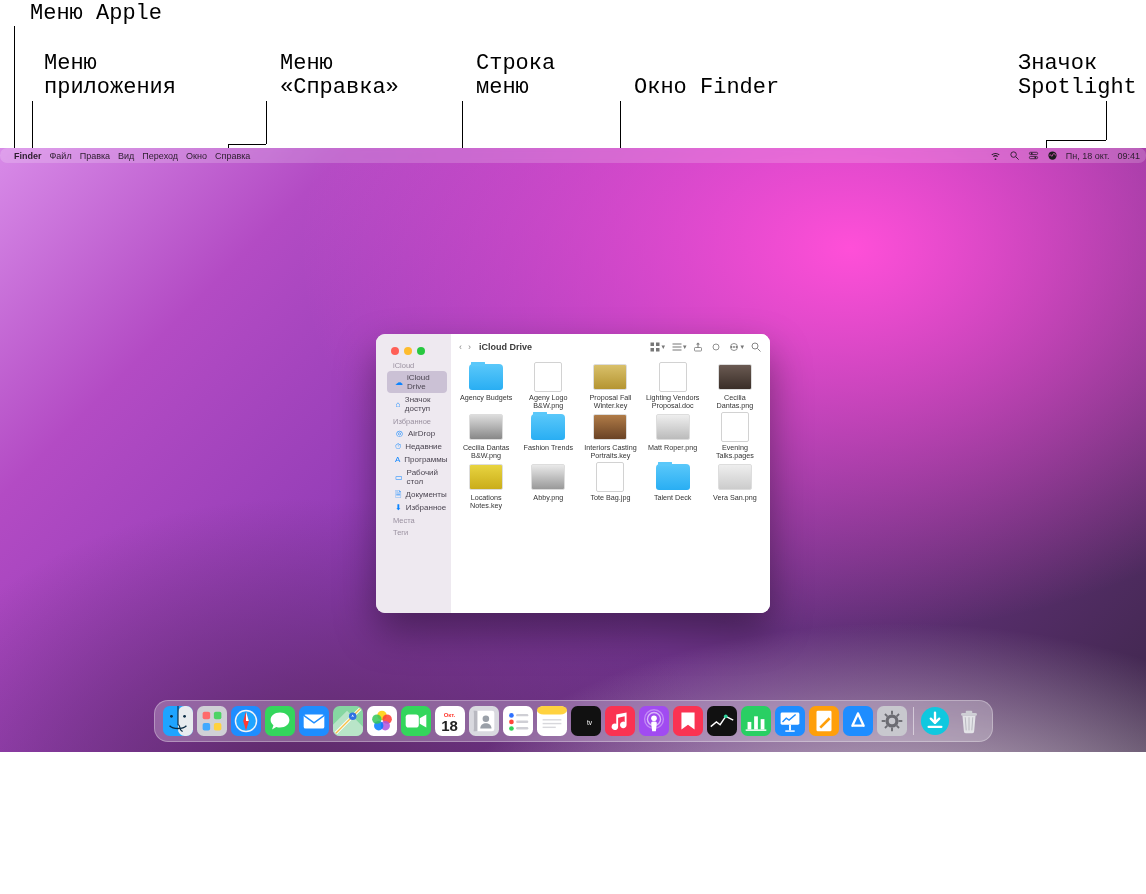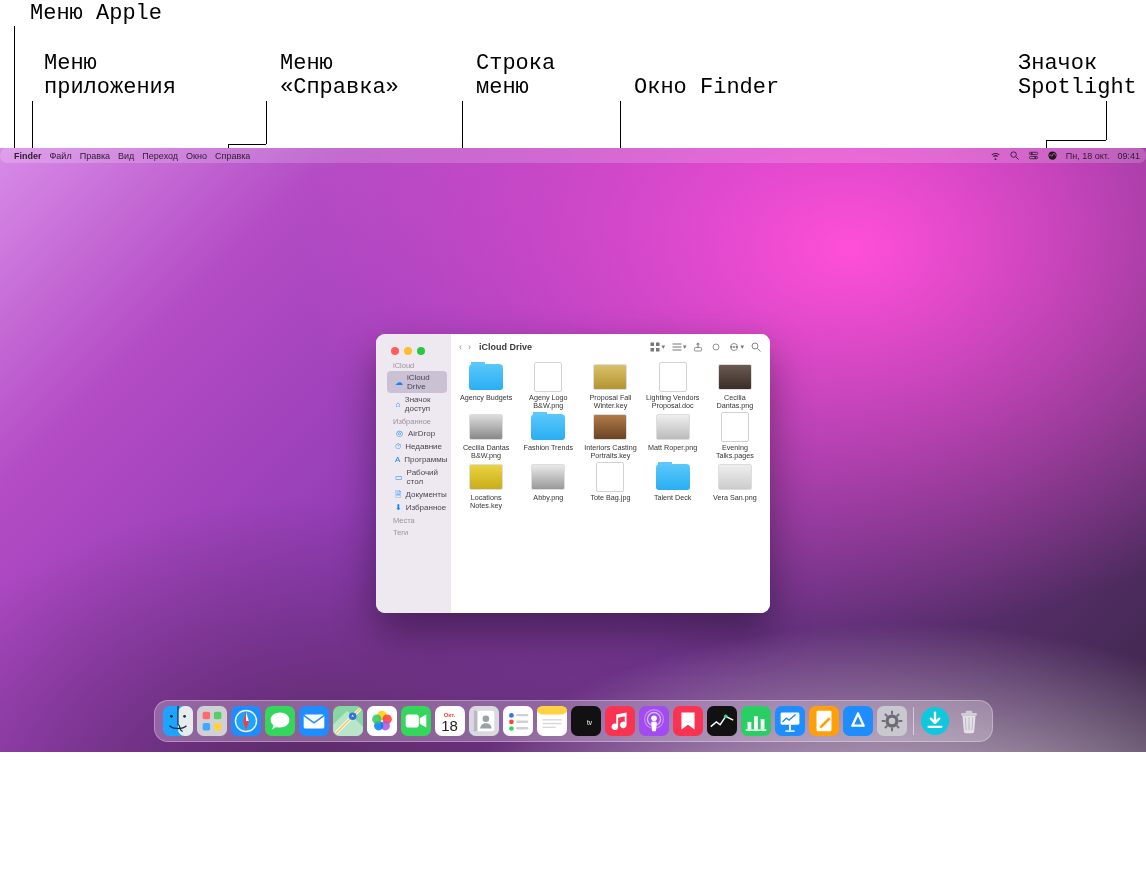--- a/index.html
+++ b/index.html
@@ -396,21 +396,21 @@
         </div>
         <div class="dicon" style="background: transparent;">
           <svg viewBox="0 0 64 64">
             <rect width="64" height="64" rx="14" fill="#34d65c"></rect>
             <rect x="10" y="18" width="28" height="28" rx="6" fill="#fff"></rect>
             <path d="M40 26l14-8v28l-14-8z" fill="#fff"></path>
           </svg>
         </div>
         <div class="dicon" style="background: rgb(255, 255, 255); display: flex; flex-direction: column; align-items: center; justify-content: center;">
           <div style="font-size: 6px; color: rgb(255, 59, 48); font-weight: 600; line-height: 6px; margin-top: 2px;">Окт.</div>
-          <div style="font-size: 15px; color: rgb(34, 34, 34); font-weight: 400; line-height: 15px;">18</div>
+          <div style="font-size: 15px; color: rgb(34, 34, 34); font-weight: 700; line-height: 15px;">18</div>
         </div>
         <div class="dicon" style="background: transparent;">
           <svg viewBox="0 0 64 64">
             <rect width="64" height="64" rx="14" fill="#d9d9df"></rect>
             <rect x="10" y="10" width="44" height="44" rx="5" fill="#fff"></rect>
             <rect x="10" y="10" width="8" height="44" fill="#b9b9c1"></rect>
             <circle cx="36" cy="27" r="7" fill="#9aa0a8"></circle>
             <path d="M24 48c0-7 6-11 12-11s12 4 12 11z" fill="#9aa0a8"></path>
           </svg>
         </div>

